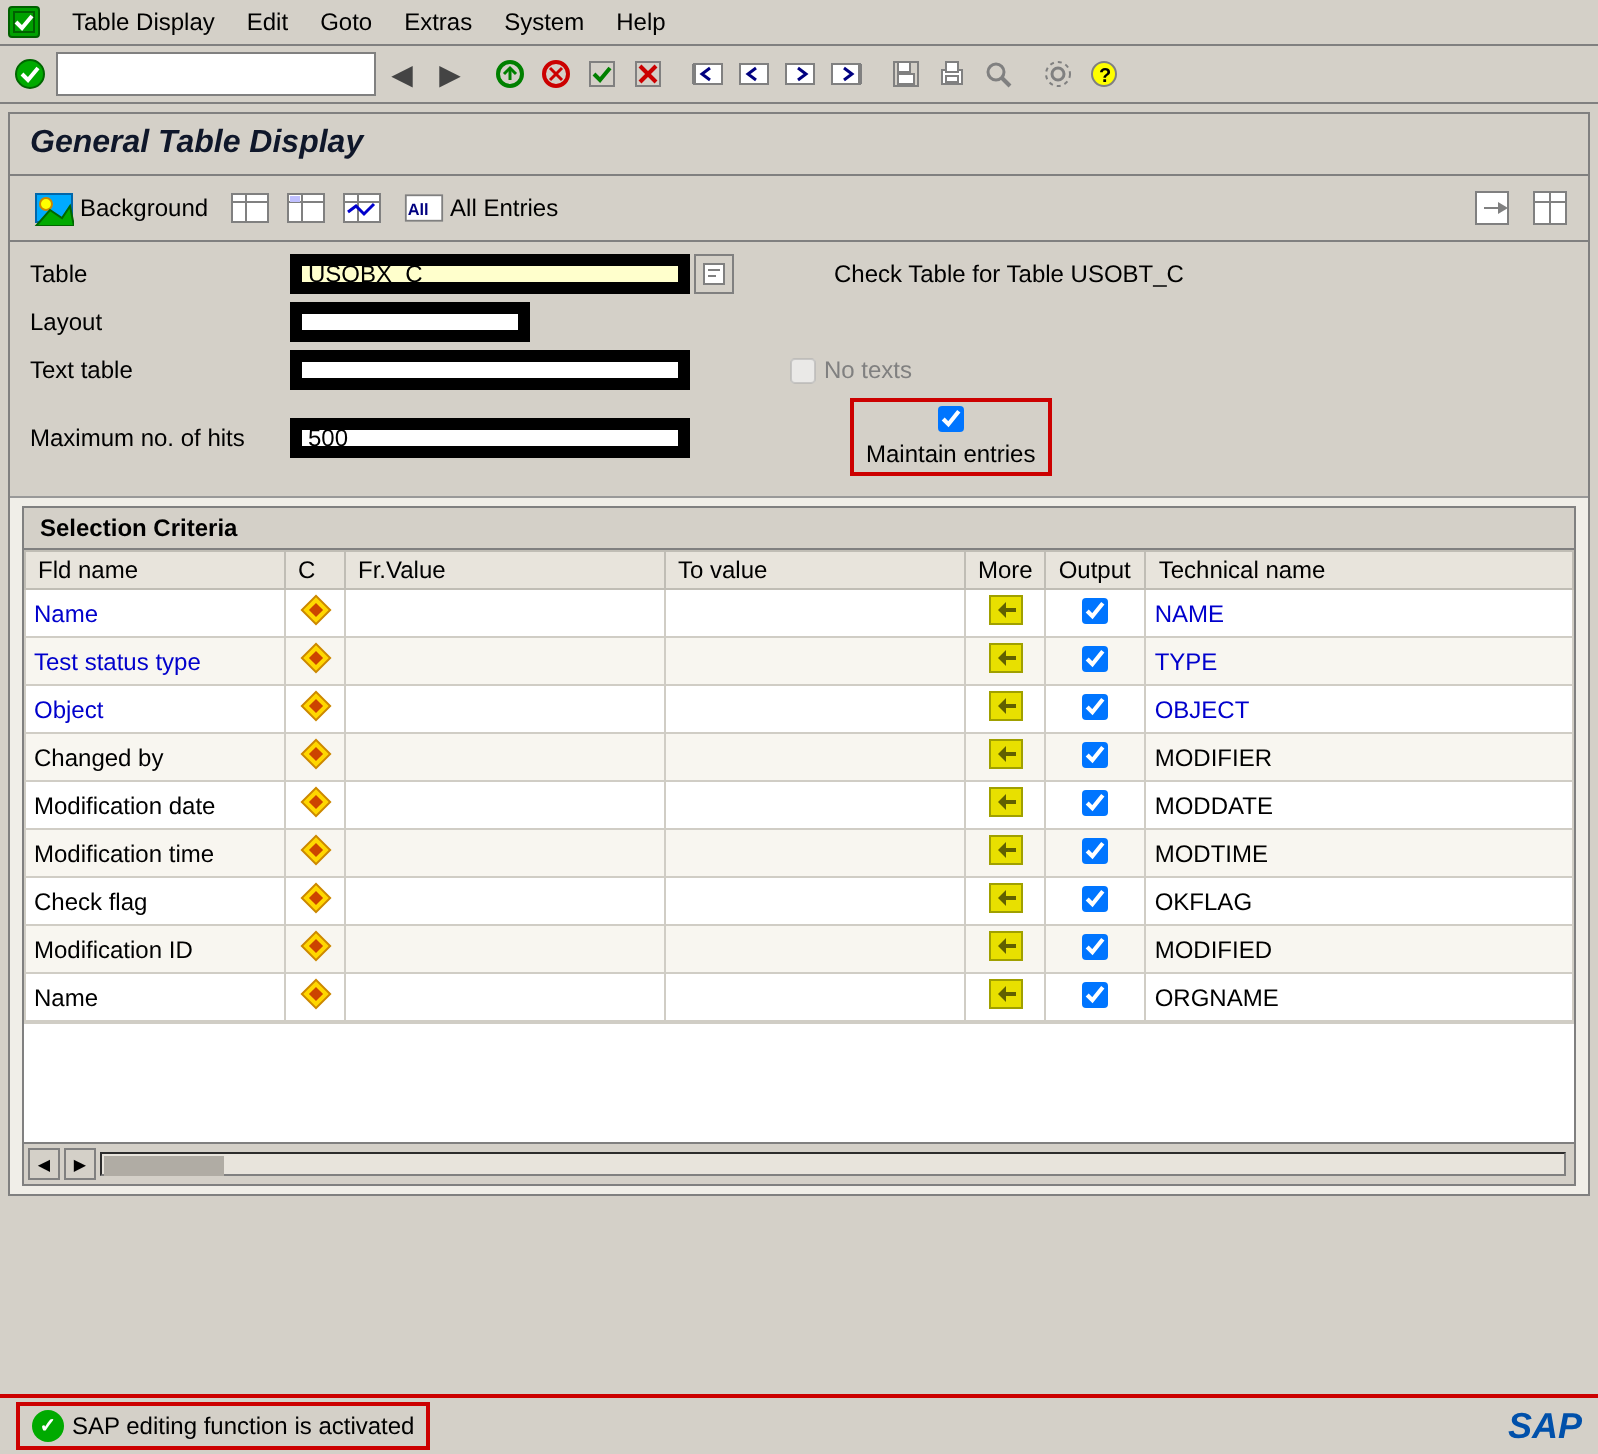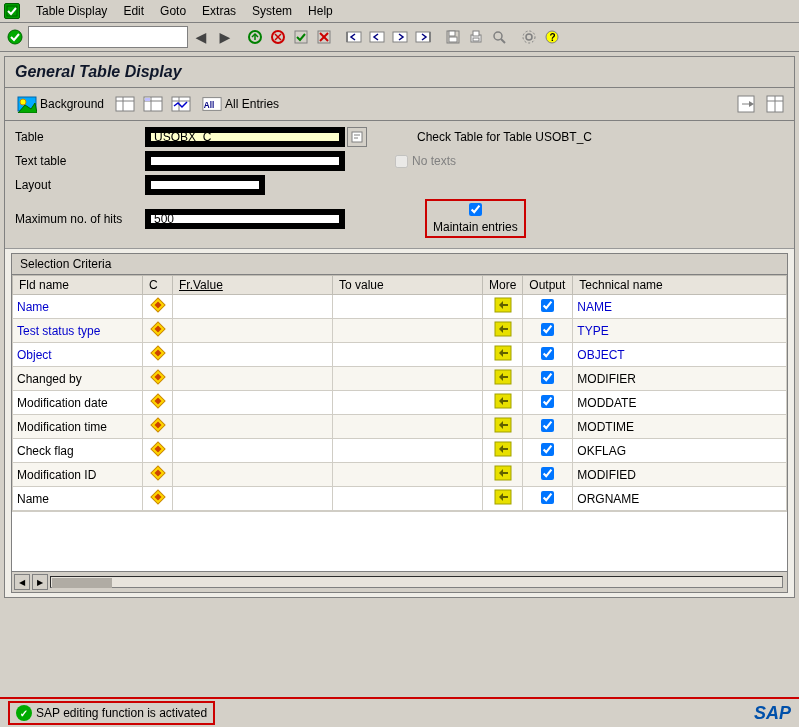--- a/index.html
+++ b/index.html
@@ -33,21 +33,21 @@
     .form-row { display: flex; align-items: center; margin-bottom: 4px; }
     .form-label { width: 130px; font-size: 12px; color: #000; }
     .form-input { height: 20px; border: 6px solid #000000; background: #ffffcc; padding: 0 3px; font-size: 12px; min-width: 200px; }
     .form-input-white { background: #fff; }
     .form-input-narrow { min-width: 80px; width: 80px; }
     .check-table-info { display: flex; align-items: center; gap: 8px; margin-left: 20px; font-size: 12px; }
     .maintain-entries-box { border: 2px solid #cc0000; padding: 2px 6px; display: flex; align-items: center; gap: 4px; flex-direction: column; }
     
     
     .selection-panel { margin: 4px 6px; border: 1px solid #808080; background: #fff; }
-    .panel-header { background: #d4d0c8; padding: 3px 8px; font-weight: normal; font-size: 12px; border-bottom: 1px solid #808080; }
+    .panel-header { background: #d4d0c8; padding: 3px 8px; font-weight: bold; font-size: 12px; border-bottom: 1px solid #808080; }
     
     
     .data-table { width: 100%; border-collapse: collapse; }
     .data-table th { background: #e8e4dc; border: 1px solid #c0bdb5; padding: 2px 6px; text-align: left; font-size: 12px; font-weight: normal; }
     .data-table td { border: 1px solid #d0cdc5; padding: 2px 4px; font-size: 12px; height: 22px; }
     .data-table tr:nth-child(odd) { background: #fff; }
     .data-table tr:nth-child(even) { background: #f8f6f0; }
     input[type="checkbox"] { cursor: pointer; }
     
     
@@ -287,31 +287,31 @@
             <line x1="3" y1="4" x2="9" y2="4" stroke="#808080"></line>
             <line x1="3" y1="7" x2="7" y2="7" stroke="#808080"></line>
           </svg>
       </div>
       <div class="check-table-info">
         <span style="margin-left:30px;">Check Table for Table USOBT_C</span>
       </div>
     </div>
 
     <div class="form-row">
+      <span class="form-label">Layout</span>
+      <input type="text" class="form-input form-input-white form-input-narrow" style="width: 120px;" value="">
+    </div>
+
+    <div class="form-row">
       <span class="form-label">Text table</span>
       <input type="text" class="form-input form-input-white" style="width: 200px;" value="">
       <div style="width:80px; margin-left:50px; display:flex; align-items:center; gap:4px;">
         <input type="checkbox" disabled="" style="">
         <span style="color:#808080;">No texts</span>
       </div>
-    </div>
-
-    <div class="form-row">
-      <span class="form-label">Layout</span>
-      <input type="text" class="form-input form-input-white form-input-narrow" style="width: 120px;" value="">
     </div>
 
     <div class="form-row">
       <span class="form-label">Maximum no. of hits</span>
       <input type="text" class="form-input form-input-white" style="width: 80px;" value="500">
       <div style="margin-left:80px;">
         <div class="maintain-entries-box">
           <input type="checkbox" checked="" style="">
           <span>Maintain entries</span>
         </div>
@@ -322,21 +322,21 @@
   <div class="selection-panel" style="margin:4px 6px 4px 6px;">
     <div class="panel-header">
       <span>Selection Criteria</span>
     </div>
 
     <table class="data-table">
       <thead>
         <tr>
           <th style="width:130px;">Fld name</th>
           <th style="width:30px;">C</th>
-          <th style="width:160px;text-decoration:underline;">Fr.Value</th>
+          <th style="width:160px;">Fr.Value</th>
           <th style="width:150px;">To value</th>
           <th style="width:40px;">More</th>
           <th style="width:50px;">Output</th>
           <th>Technical name</th>
         </tr>
       </thead>
       <tbody id="table-body">
       <tr>
       <td><span style="color:#0000cc;cursor:pointer;">Name</span></td>
       <td style="text-align:center;">

